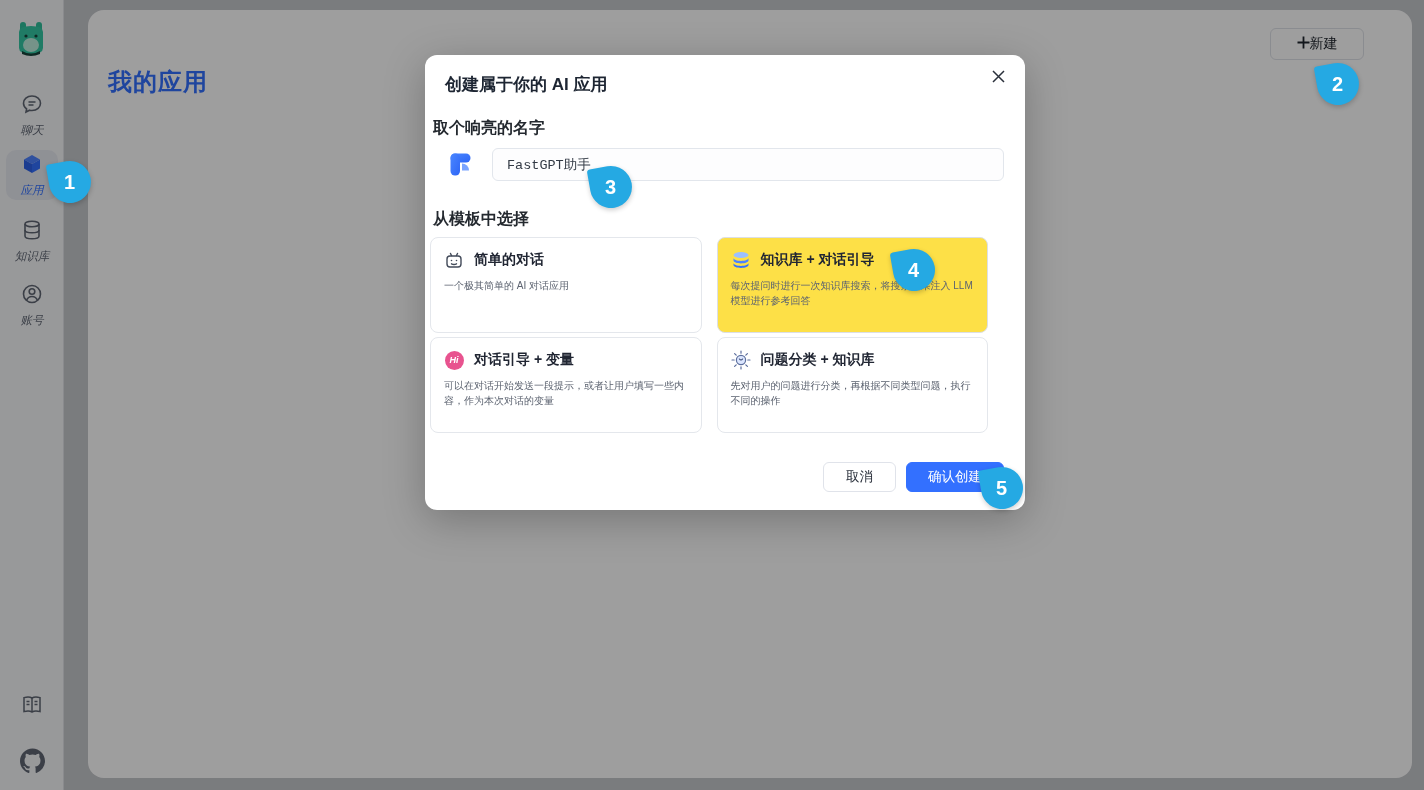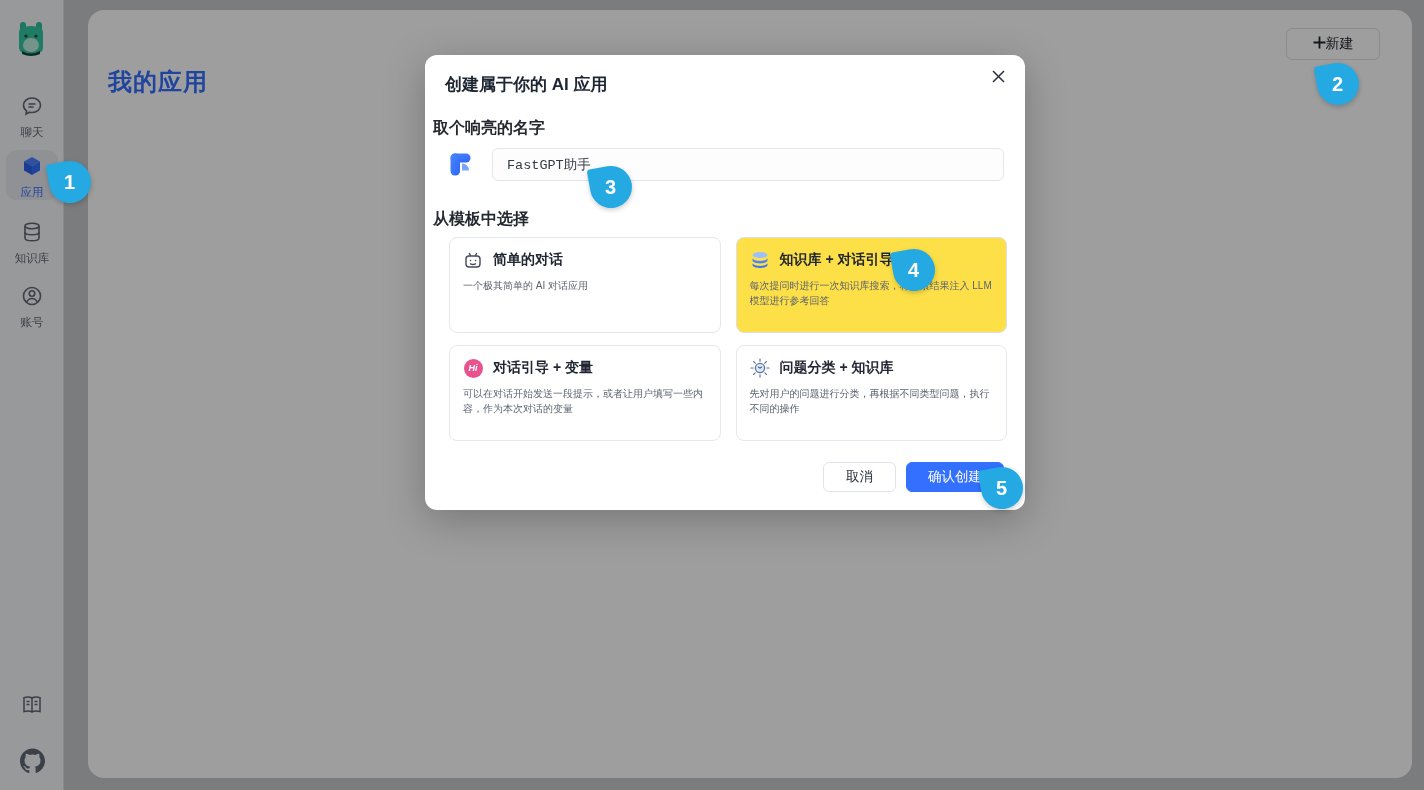--- a/index.html
+++ b/index.html
@@ -5,32 +5,32 @@
   * { margin:0; padding:0; box-sizing:border-box; }
   html,body { width:1424px; height:790px; overflow:hidden;
     font-family:"Liberation Sans","DejaVu Sans",sans-serif; }
   body { position:relative; background:#c6c8cc; }
 
   
   .sidebar { position:absolute; left:0; top:0; width:64px; height:790px;
     background:#f6f7f9; border-right:1px solid #dfe1e6; z-index:1; }
   .side-logo { position:absolute; left:12px; top:18px; width:38px; height:40px; }
   .side-item { position:absolute; left:6px; width:52px; height:50px; border-radius:10px;
-    display:flex; flex-direction:column; align-items:center; justify-content:flex-end; gap:8px;
-    color:#5f6673; cursor:pointer; }
+    display:flex; flex-direction:column; align-items:center; justify-content:center; gap:8px;
+    color:#5f6673; cursor:pointer;font-style:italic; }
   .side-item .lbl { font-size:11.5px; }
   .side-item.active { background:#e7eaf1; color:#3370ff; }
   .side-item svg { display:block; }
   .side-bottom { position:absolute; left:0; width:64px; display:flex; justify-content:center; }
 
   .main-card { position:absolute; left:88px; top:10px; right:12px; bottom:12px;
     background:#ffffff; border-radius:16px; z-index:1; }
   .page-title { position:absolute; left:20px; top:28px; font-size:24px; font-weight:700;
     color:#3370ff; letter-spacing:1px;margin-top:28px; }
-  .new-btn { position:absolute; top:18px; right:32px; width:94px; height:32px;
+  .new-btn { position:absolute; top:18px; right:48px; width:94px; height:32px;
     border:1px solid #dfe2e8; border-radius:6px; background:#fff; display:flex;
     align-items:center; justify-content:center; font-size:14px; color:#20262e;
     cursor:pointer; }
 
   
   .overlay { position:absolute; inset:0; background:rgba(0,0,0,0.38); z-index:10; }
 
   
   .modal { position:absolute; left:413px; top:55px; width:600px; height:455px;
     background:#fff; border-radius:12px; z-index:20;
@@ -40,22 +40,22 @@
   .modal-close { position:absolute; right:14px; top:10px; width:26px; height:26px;
     display:flex; align-items:center; justify-content:center; cursor:pointer; border-radius:6px; }
   .field-label { position:absolute; left:8px; font-size:16px; font-weight:700; color:#24292f; }
   .name-label { top:63px; }
   .tpl-label { top:154px; }
   .app-avatar { position:absolute; left:23px; top:96px; width:27px; height:27px; }
   .name-input { position:absolute; left:67px; top:93px; width:512px; height:33px;
     border:1px solid #e2e6ec; border-radius:6px; background:#fdfdfe; padding:0 14px;
     font-size:13.5px; color:#333a45; outline:none;
     font-family:Liberation Mono, monospace; }
-  .tpl-grid { position:absolute; left:24px; top:182px; width:558px;
-    display:grid; grid-template-columns:1fr 1fr; gap:12px 15px; }
+  .tpl-grid { position:absolute; left:5px; top:182px; width:558px;
+    display:grid; grid-template-columns:1fr 1fr; gap:4px 15px; }
   .tpl-card { height:96px; border:1px solid #e4e7ec; border-radius:8px; background:#fff;
     padding:12px 13px; cursor:pointer; }
   .tpl-card.selected { background:#fde047; border-color:#dcdfe5; }
   .tpl-head { display:flex; align-items:center; gap:10px; }
   .tpl-title { font-size:14px; font-weight:700; color:#212633; }
   .tpl-desc { margin-top:9px; font-size:10px; color:#5c6370; line-height:1.45; }
   .tpl-icon { width:20px; height:20px; display:flex; align-items:center; justify-content:center; }
   .hi-badge { width:19px; height:19px; border-radius:50%; background:#e8538f; color:#fff;
     font-size:9px; font-weight:700; font-style:italic; display:flex; align-items:center;
     justify-content:center; }

